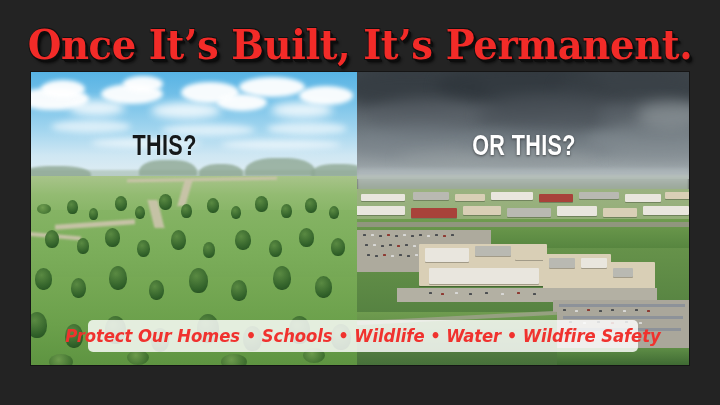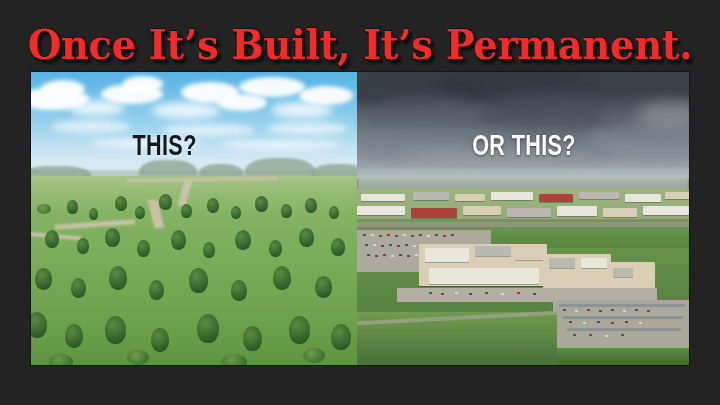--- a/index.html
+++ b/index.html
@@ -462,14 +462,17 @@
       <div class="grass-r" style="left:200px; top:276px; width:132px; height:17px;
             background:linear-gradient(to bottom,#5e8d46,#3f6a33);"></div>
     </div>
 
   </div>
 
   <div class="img-label label-this">THIS?</div>
 
   <div class="img-label label-orthis">OR THIS?</div>
 
+  <div class="caption-bar">
+    <span class="caption-text">Protect Our Homes • Schools • Wildlife • Water • Wildfire Safety</span>
+  </div>
 
 </div>
 
 </body></html>

